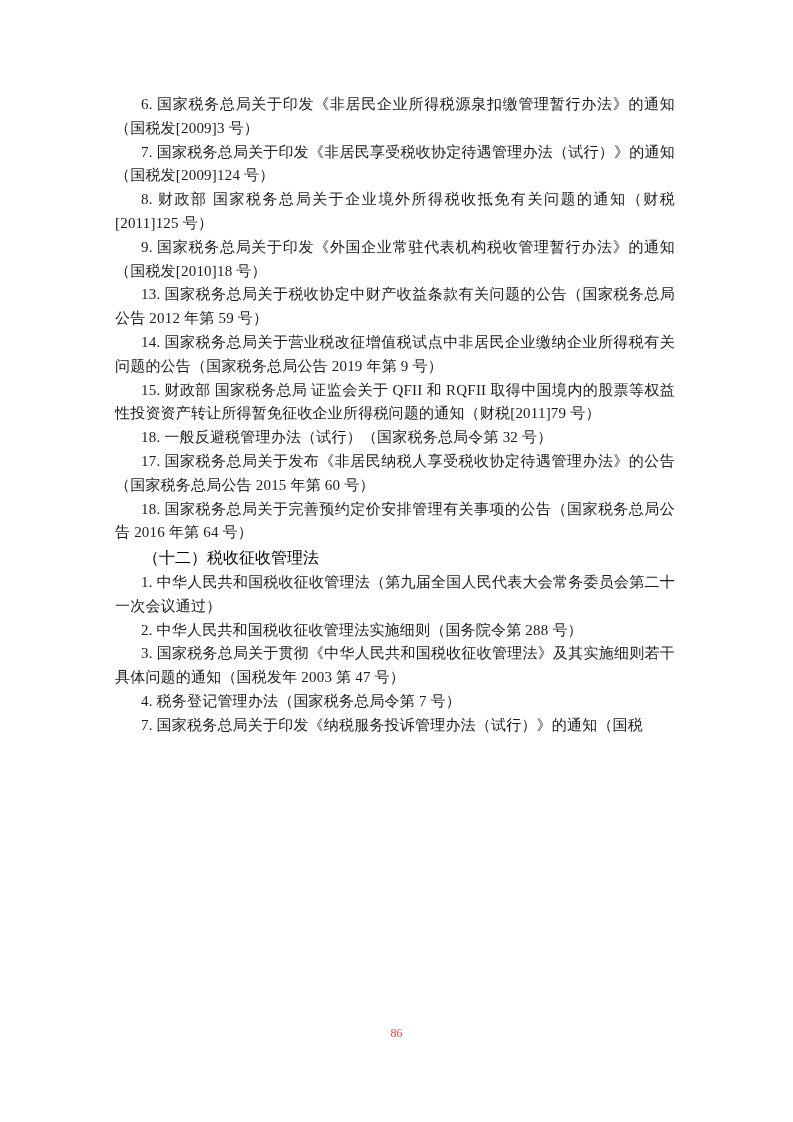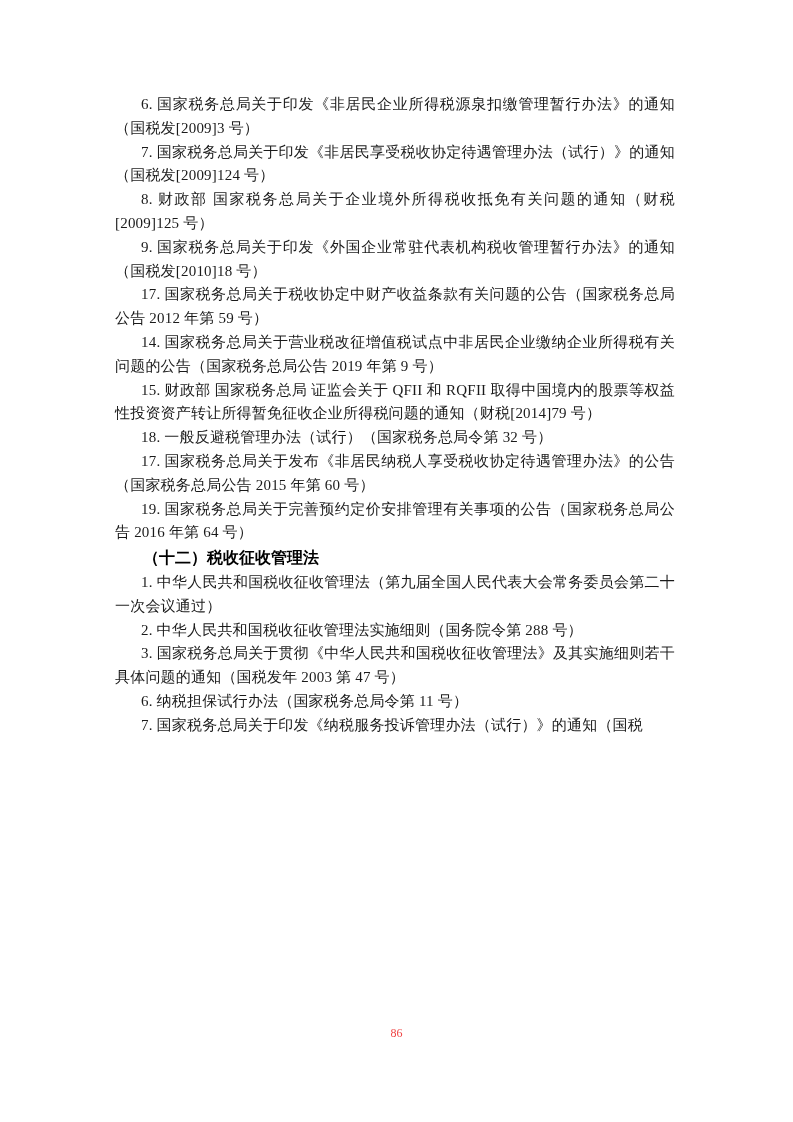--- a/index.html
+++ b/index.html
@@ -29,21 +29,21 @@
   .doc-body p.para {
     margin: 0;
     text-indent: 26px;
     font-family: "Liberation Serif", "DejaVu Serif", serif;
     letter-spacing: 0.2px;
   }
   .doc-body p.heading {
     margin: 1px 0;
     text-indent: 28px;
     font-family: "Liberation Sans", "DejaVu Sans", sans-serif;
-    font-weight: bold;
+    font-weight: normal;
     font-size: 16px;
     color: #000000;
   }
   .page-number {
     position: absolute;
     top: 1026px;
     left: 0;
     width: 100%;
     text-align: center;
     font-size: 12px;
@@ -51,29 +51,29 @@
     font-family: Liberation Serif, serif;
   }
 </style>
 </head>
 <body>
 
 <div class="a4-page">
   <div class="doc-body">
       <p class="para">6. 国家税务总局关于印发《非居民企业所得税源泉扣缴管理暂行办法》的通知（国税发[2009]3 号）</p>
       <p class="para">7. 国家税务总局关于印发《非居民享受税收协定待遇管理办法（试行）》的通知（国税发[2009]124 号）</p>
-      <p class="para">8. 财政部 国家税务总局关于企业境外所得税收抵免有关问题的通知（财税[2009]125 号）</p>
+      <p class="para">8. 财政部 国家税务总局关于企业境外所得税收抵免有关问题的通知（财税[2011]125 号）</p>
       <p class="para">9. 国家税务总局关于印发《外国企业常驻代表机构税收管理暂行办法》的通知（国税发[2010]18 号）</p>
-      <p class="para">17. 国家税务总局关于税收协定中财产收益条款有关问题的公告（国家税务总局公告 2012 年第 59 号）</p>
+      <p class="para">13. 国家税务总局关于税收协定中财产收益条款有关问题的公告（国家税务总局公告 2012 年第 59 号）</p>
       <p class="para">14. 国家税务总局关于营业税改征增值税试点中非居民企业缴纳企业所得税有关问题的公告（国家税务总局公告 2019 年第 9 号）</p>
-      <p class="para">15. 财政部 国家税务总局 证监会关于 QFII 和 RQFII 取得中国境内的股票等权益性投资资产转让所得暂免征收企业所得税问题的通知（财税[2014]79 号）</p>
+      <p class="para">15. 财政部 国家税务总局 证监会关于 QFII 和 RQFII 取得中国境内的股票等权益性投资资产转让所得暂免征收企业所得税问题的通知（财税[2011]79 号）</p>
       <p class="para">18. 一般反避税管理办法（试行）（国家税务总局令第 32 号）</p>
       <p class="para">17. 国家税务总局关于发布《非居民纳税人享受税收协定待遇管理办法》的公告（国家税务总局公告 2015 年第 60 号）</p>
-      <p class="para">19. 国家税务总局关于完善预约定价安排管理有关事项的公告（国家税务总局公告 2016 年第 64 号）</p>
+      <p class="para">18. 国家税务总局关于完善预约定价安排管理有关事项的公告（国家税务总局公告 2016 年第 64 号）</p>
       <p class="heading">（十二）税收征收管理法</p>
       <p class="para">1. 中华人民共和国税收征收管理法（第九届全国人民代表大会常务委员会第二十一次会议通过）</p>
       <p class="para">2. 中华人民共和国税收征收管理法实施细则（国务院令第 288 号）</p>
       <p class="para">3. 国家税务总局关于贯彻《中华人民共和国税收征收管理法》及其实施细则若干具体问题的通知（国税发年 2003 第 47 号）</p>
-      <p class="para">6. 纳税担保试行办法（国家税务总局令第 11 号）</p>
+      <p class="para">4. 税务登记管理办法（国家税务总局令第 7 号）</p>
       <p class="para">7. 国家税务总局关于印发《纳税服务投诉管理办法（试行）》的通知（国税</p>
     </div>
   <div class="page-number">86</div>
 </div>
 
 </body></html>

